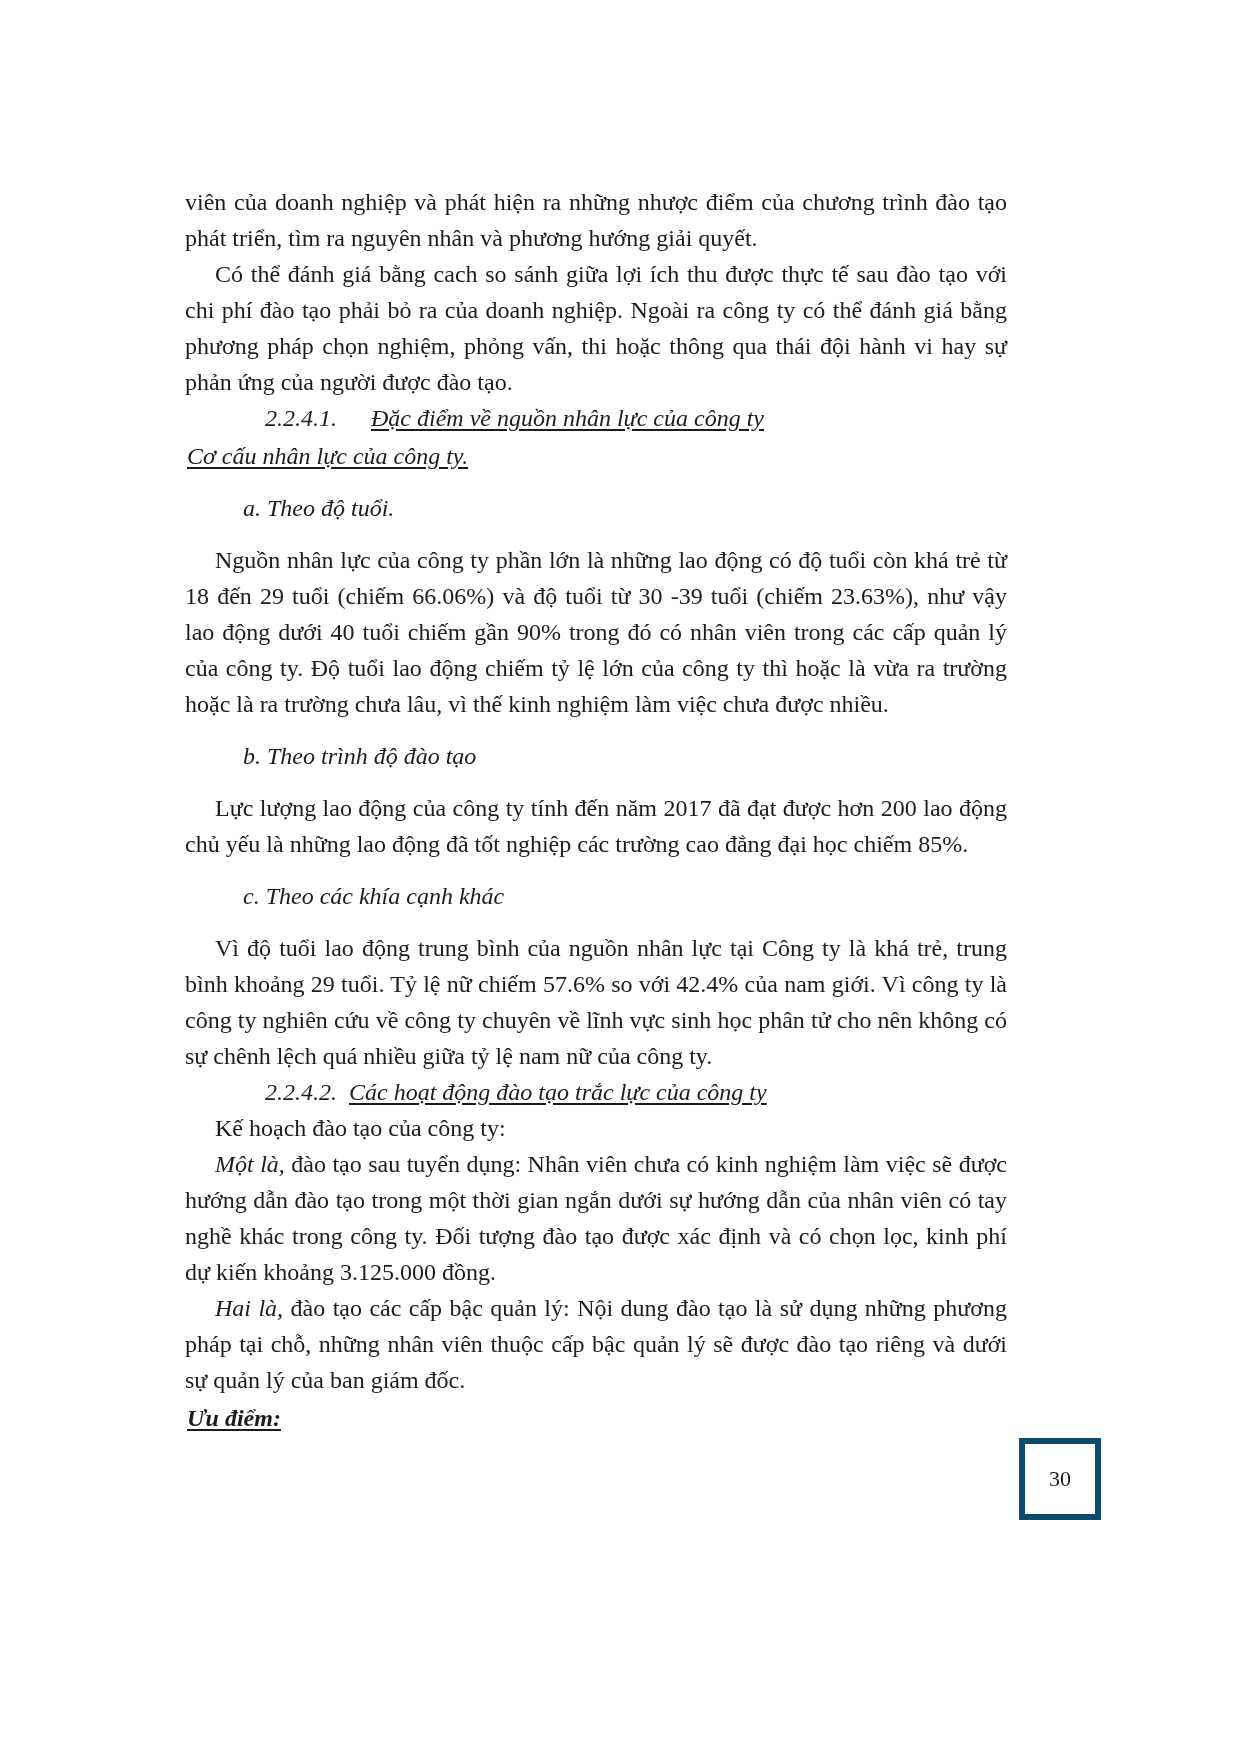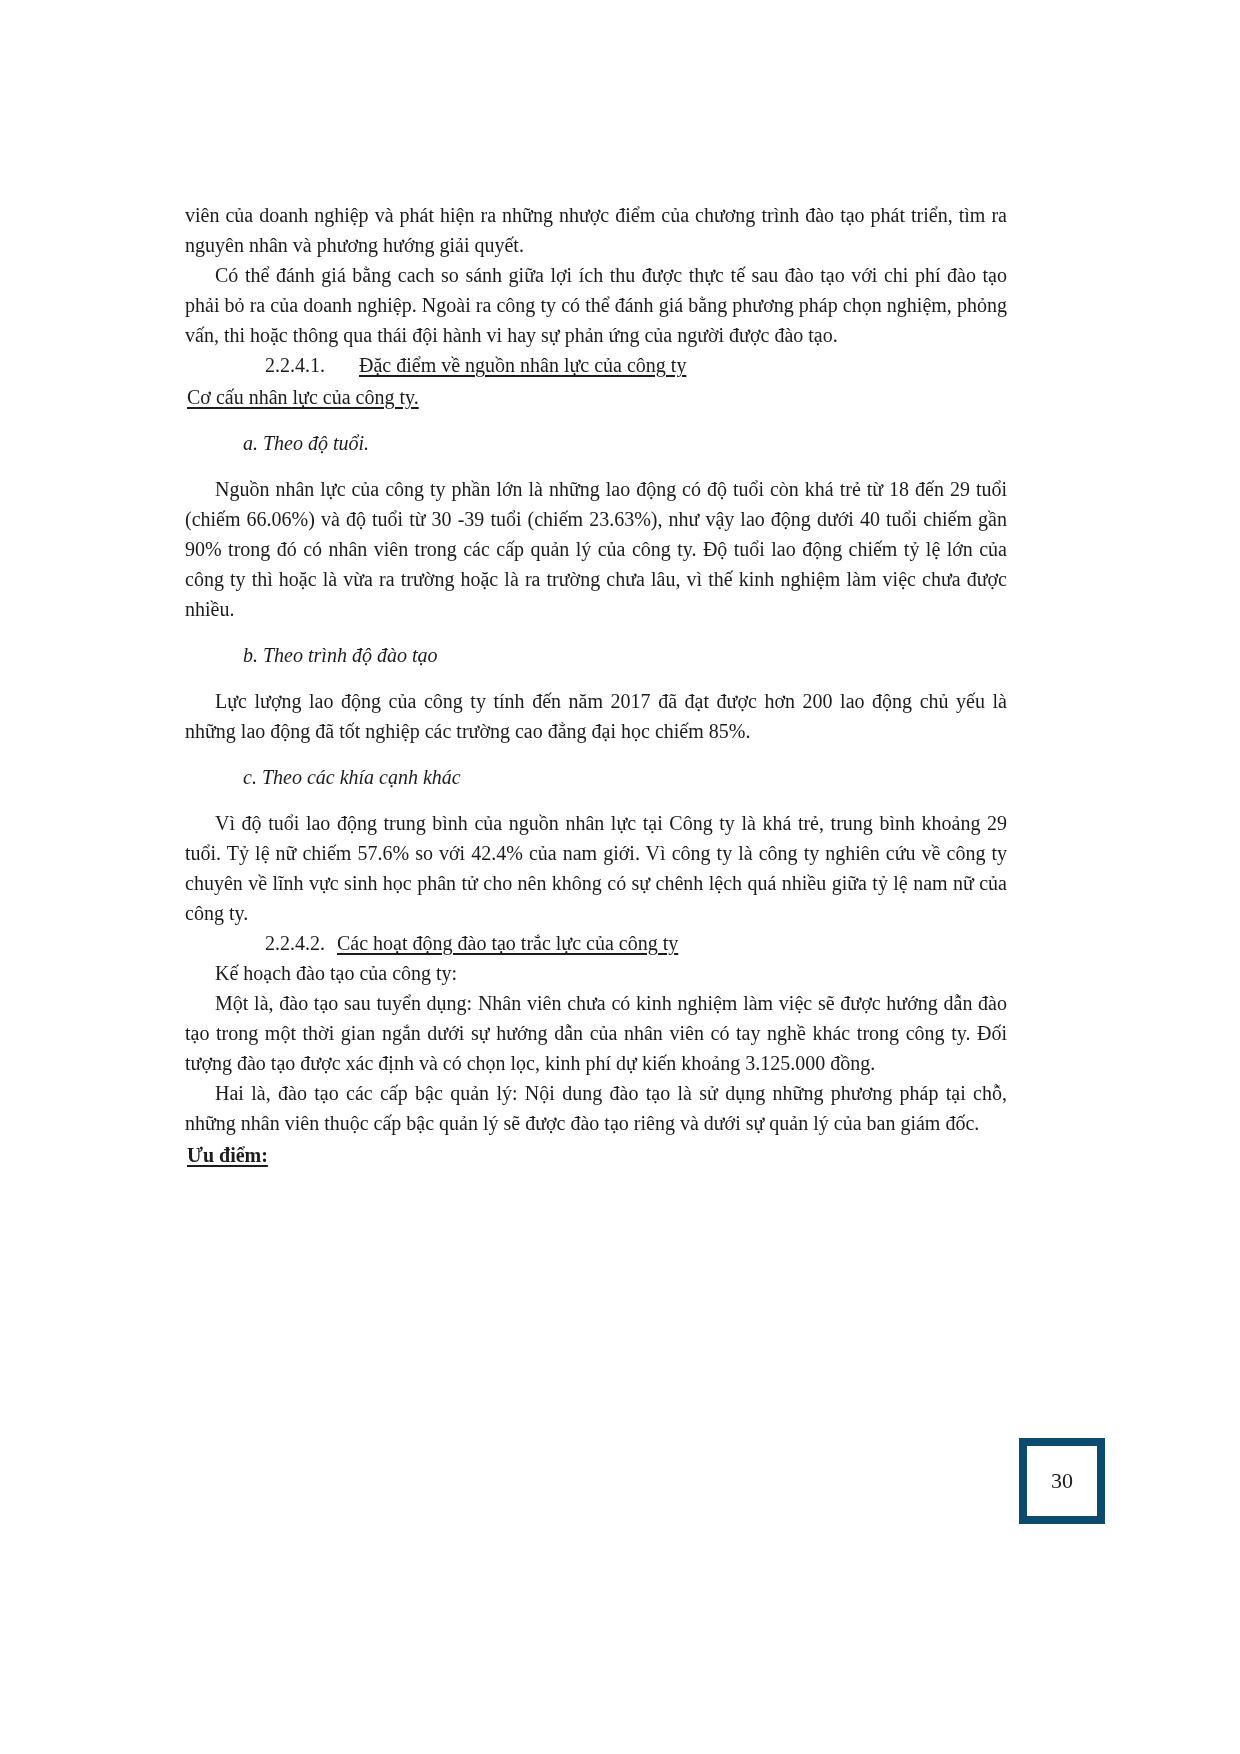--- a/index.html
+++ b/index.html
@@ -12,31 +12,31 @@
     width: 1240px;
     height: 1754px;
     background: #ffffff;
     overflow: hidden;
     font-family: "Liberation Serif", "DejaVu Serif", serif;
     color: #1c1c1c;
   }
   .content {
     position: absolute;
     left: 185px;
-    top: 200px;
+    top: 184px;
     width: 822px;
-    font-size: 20px;
+    font-size: 24px;
     line-height: 1.5;
   }
   .p {
     margin: 0;
     text-align: justify;
   }
   .ind { text-indent: 30px; }
-  .it { }
+  .it { font-style: italic; }
   .b { font-weight: bold; }
   .ul { text-decoration: underline; text-underline-offset: 3px; }
   .h-sec {
     margin: 0;
     text-align: left;
     text-indent: 80px;
   }
   .num-gap-wide { padding-right: 34px; }
   .num-gap-sm { padding-right: 12px; }
   .sub {
@@ -48,21 +48,21 @@
   .plain-left {
     margin: 2px;
     text-align: left;
   }
   .page-num-box {
     position: absolute;
     left: 1019px;
     top: 1438px;
     width: 70px;
     height: 70px;
-    border: 8px solid #0c4a6e;
+    border: 6px solid #0c4a6e;
     display: flex;
     align-items: center;
     justify-content: center;
     font-size: 22px;
     color: #1c1c1c;
     background: #ffffff;
   }
 </style>
 </head>
 <body>

